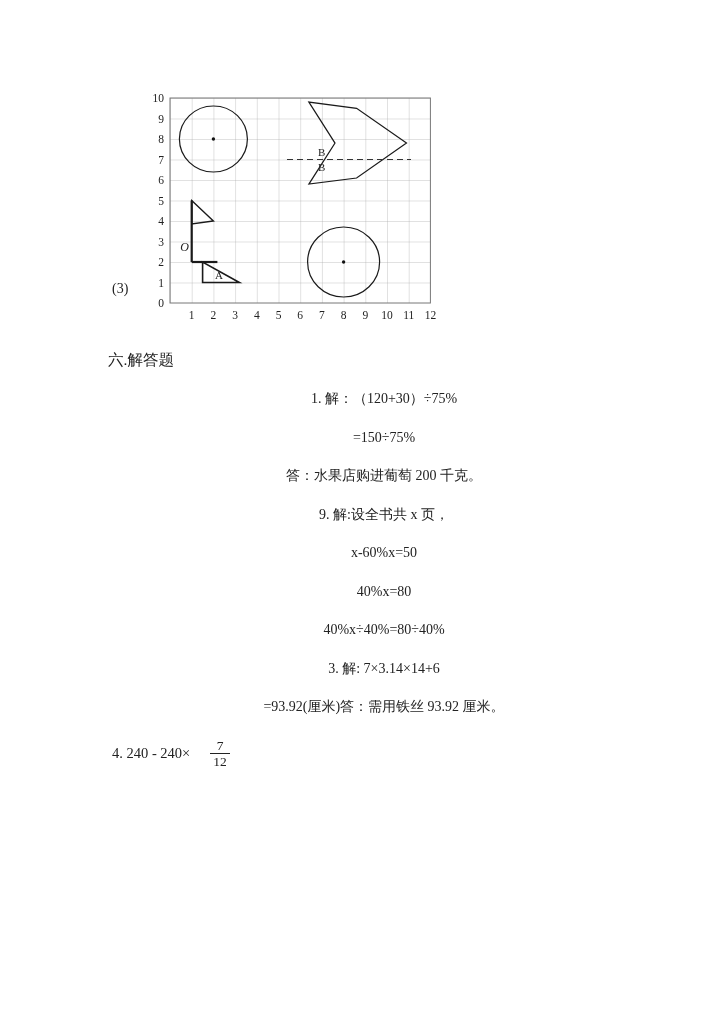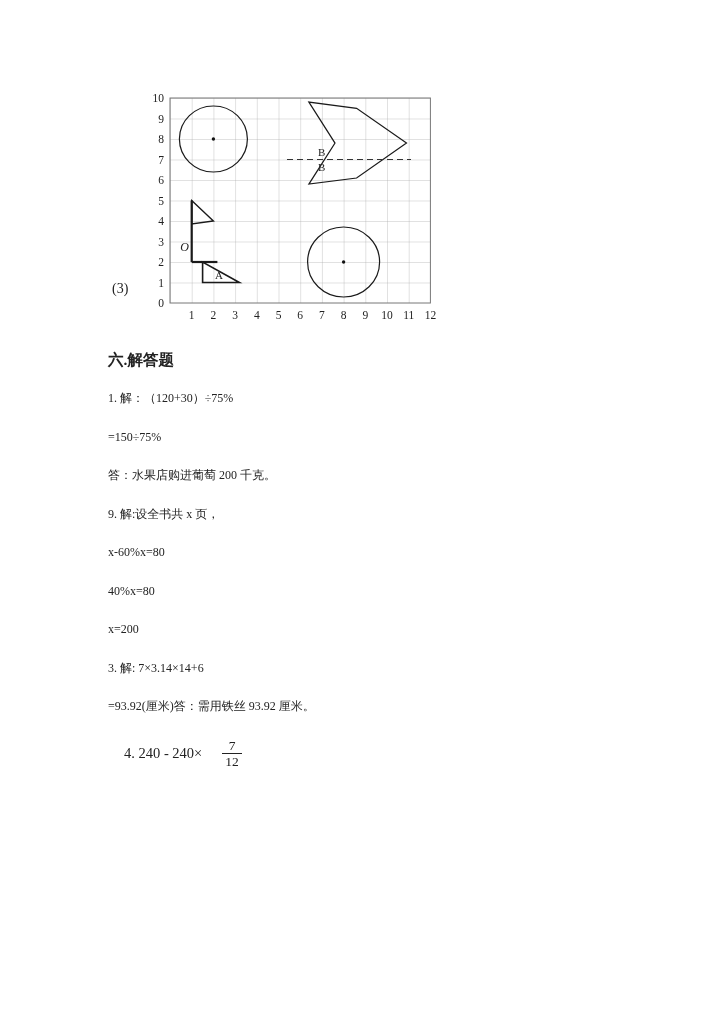--- a/index.html
+++ b/index.html
@@ -9,23 +9,23 @@
     overflow:hidden;
   }
   .fig-caption { position:absolute; left:112px; top:281px; font-size:14px; }
   svg.figure { position:absolute; left:146px; top:88px; }
   svg text { font-family:"Liberation Serif","DejaVu Serif",serif; font-size:11.5px; fill:#222; }
   .axis-y { text-anchor:end; }
   .axis-x { text-anchor:middle; }
   .lbl { font-size:11px; }
   .lbl-o { font-style:italic; font-size:12px; text-anchor:end; }
   .content { position:absolute; left:108px; top:350px; right:60px; }
-  .section-title { font-size:15.5px; font-weight:bold; margin:0 0 20px 0; }
-  .content p.sol { font-size:12px; line-height:15px; margin:0 0 23.5px 0; }
-  .p4 { font-size:14.5px; margin:4px 0 0 16px; display:flex; align-items:center; }
+  .section-title { font-size:15.5px; font-weight:normal; margin:0 0 20px 0; }
+  .content p.sol { font-size:14px; line-height:15px; margin:0 0 23.5px 0;text-align:center; }
+  .p4 { font-size:14.5px; margin:4px 0 0 4px; display:flex; align-items:center; }
   .frac { display:inline-block; text-align:center; margin-left:20px; font-size:13.5px; line-height:1.15; }
   .frac .num { display:block; padding:0 3px; }
   .frac .den { display:block; border-top:1px solid #222; padding:0 3px; }
 </style>
 </head>
 <body>
 
 <div class="page">
 
   <span class="fig-caption">(3)</span>
@@ -85,23 +85,23 @@
     <text class="lbl" x="69" y="191">A</text>
   </svg>
 
   <div class="content">
     <h3 class="section-title">六.解答题</h3>
 
     <p class="sol">1. 解：（120+30）÷75%</p>
     <p class="sol">=150÷75%</p>
     <p class="sol">答：水果店购进葡萄 200 千克。</p>
     <p class="sol">9. 解:设全书共 x 页，</p>
-    <p class="sol">x-60%x=80</p>
+    <p class="sol">x-60%x=50</p>
     <p class="sol">40%x=80</p>
-    <p class="sol">x=200</p>
+    <p class="sol">40%x÷40%=80÷40%</p>
     <p class="sol">3. 解: 7×3.14×14+6</p>
     <p class="sol">=93.92(厘米)答：需用铁丝 93.92 厘米。</p>
 
     <p class="p4">
       <span>4. 240 - 240×</span>
       <span class="frac">
         <span class="num">7</span>
         <span class="den">12</span>
       </span>
     </p>

